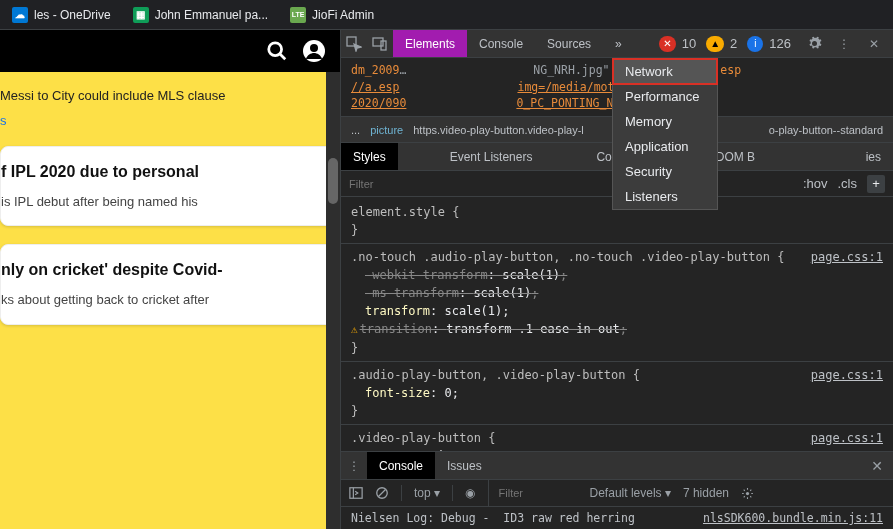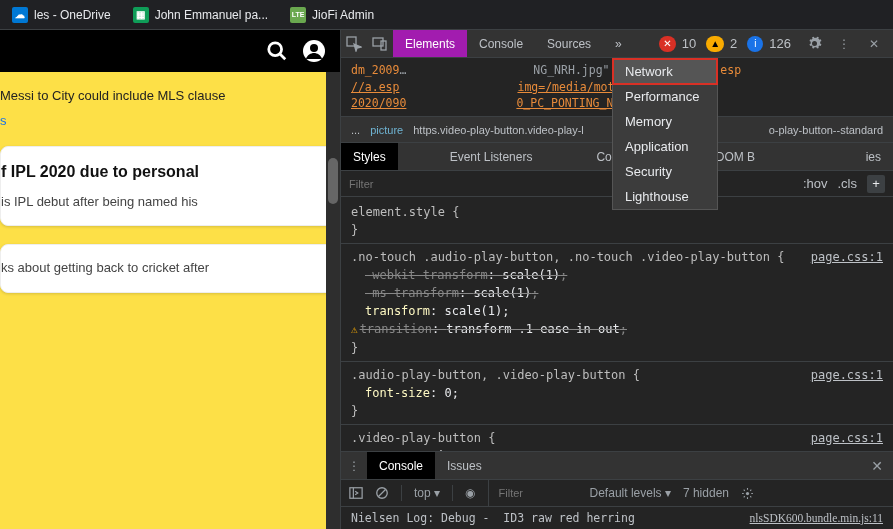--- a/index.html
+++ b/index.html
@@ -65,21 +65,21 @@
 
   .drawer { border-top: 1px solid #3c4043; background: #242424; font-family: -apple-system, Arial, sans-serif; }
   .drawer-tabs { height: 28px; background: #333; display: flex; align-items: center; border-bottom: 1px solid #3c4043; }
   .drawer-tab { padding: 0 12px; height: 100%; display: flex; align-items: center; color: #bdc1c6; font-size: 12px; }
   .drawer-tab.active { background: #000; color: #fff; }
   .drawer-close { margin-left: auto; padding: 0 10px; color: #9aa0a6; font-size: 14px; }
   .drawer-toolbar { height: 27px; display: flex; align-items: center; padding: 0 8px; gap: 12px; font-size: 12px; color: #9aa0a6; border-bottom: 1px solid #3c4043; }
   .drawer-toolbar .sep { width: 1px; height: 16px; background: #3c4043; }
   .drawer-toolbar input { background: transparent; border: none; color: #9aa0a6; font-size: 11px; outline: none; border-left: 1px solid #3c4043; padding-left: 10px; height: 100%; width: 90px; }
   .drawer-log { padding: 4px 10px; font-family: Menlo, Consolas, monospace; font-size: 11.5px; color: #bdc1c6; display: flex; align-items: center; }
-  .drawer-log .src-right { margin-left: auto; color: #bdc1c6; text-decoration: underline; font-family: Liberation Serif, serif; }
+  .drawer-log .src-right { margin-left: auto; color: #bdc1c6; text-decoration: underline; }
 
   
   .overflow-menu { position: absolute; left: 612px; top: 58px; width: 106px; background: #3c3c3c; border: 1px solid #555; z-index: 100; font-family: -apple-system, 'Segoe UI', Arial, sans-serif; font-size: 13px; }
   .overflow-menu .mi { padding: 5px 12px; color: #e8eaed; }
   .overflow-menu .mi.hover { background: #555; outline: 2px solid #d93025; outline-offset: -1px; }
 
   .left-scroll { position: absolute; right: 0; top: 42px; bottom: 0; width: 14px; background: #2e2e2e; }
   .left-scroll-thumb { position: absolute; left: 2px; right: 2px; top: 86px; height: 46px; background: #666; border-radius: 5px; }
 
   svg { display: block; }
@@ -121,20 +121,21 @@
       </span>
     </div>
     <div class="left-content">
       <div class="headline-snip">Messi to City could include MLS clause</div>
       <div class="headline-link">s</div>
       <div class="card">
         <div class="card-title">f IPL 2020 due to personal</div>
         <div class="card-sub">is IPL debut after being named his</div>
       </div>
       <div class="card">
+        <div class="card-title">nly on cricket' despite Covid-</div>
         <div class="card-sub">ks about getting back to cricket after</div>
       </div>
     </div>
     <div class="left-scroll">
       <div class="left-scroll-thumb"></div>
     </div>
   </div>
 
   <div class="dev-pane">
     <div class="dev-header">
@@ -278,14 +279,14 @@
     </div>
   </div>
 </div>
 
 <div class="overflow-menu">
   <div class="mi hover">Network</div>
   <div class="mi">Performance</div>
   <div class="mi">Memory</div>
   <div class="mi">Application</div>
   <div class="mi">Security</div>
-  <div class="mi">Lighthouse</div>
+  <div class="mi">Listeners</div>
 </div>
 
 </body></html>

